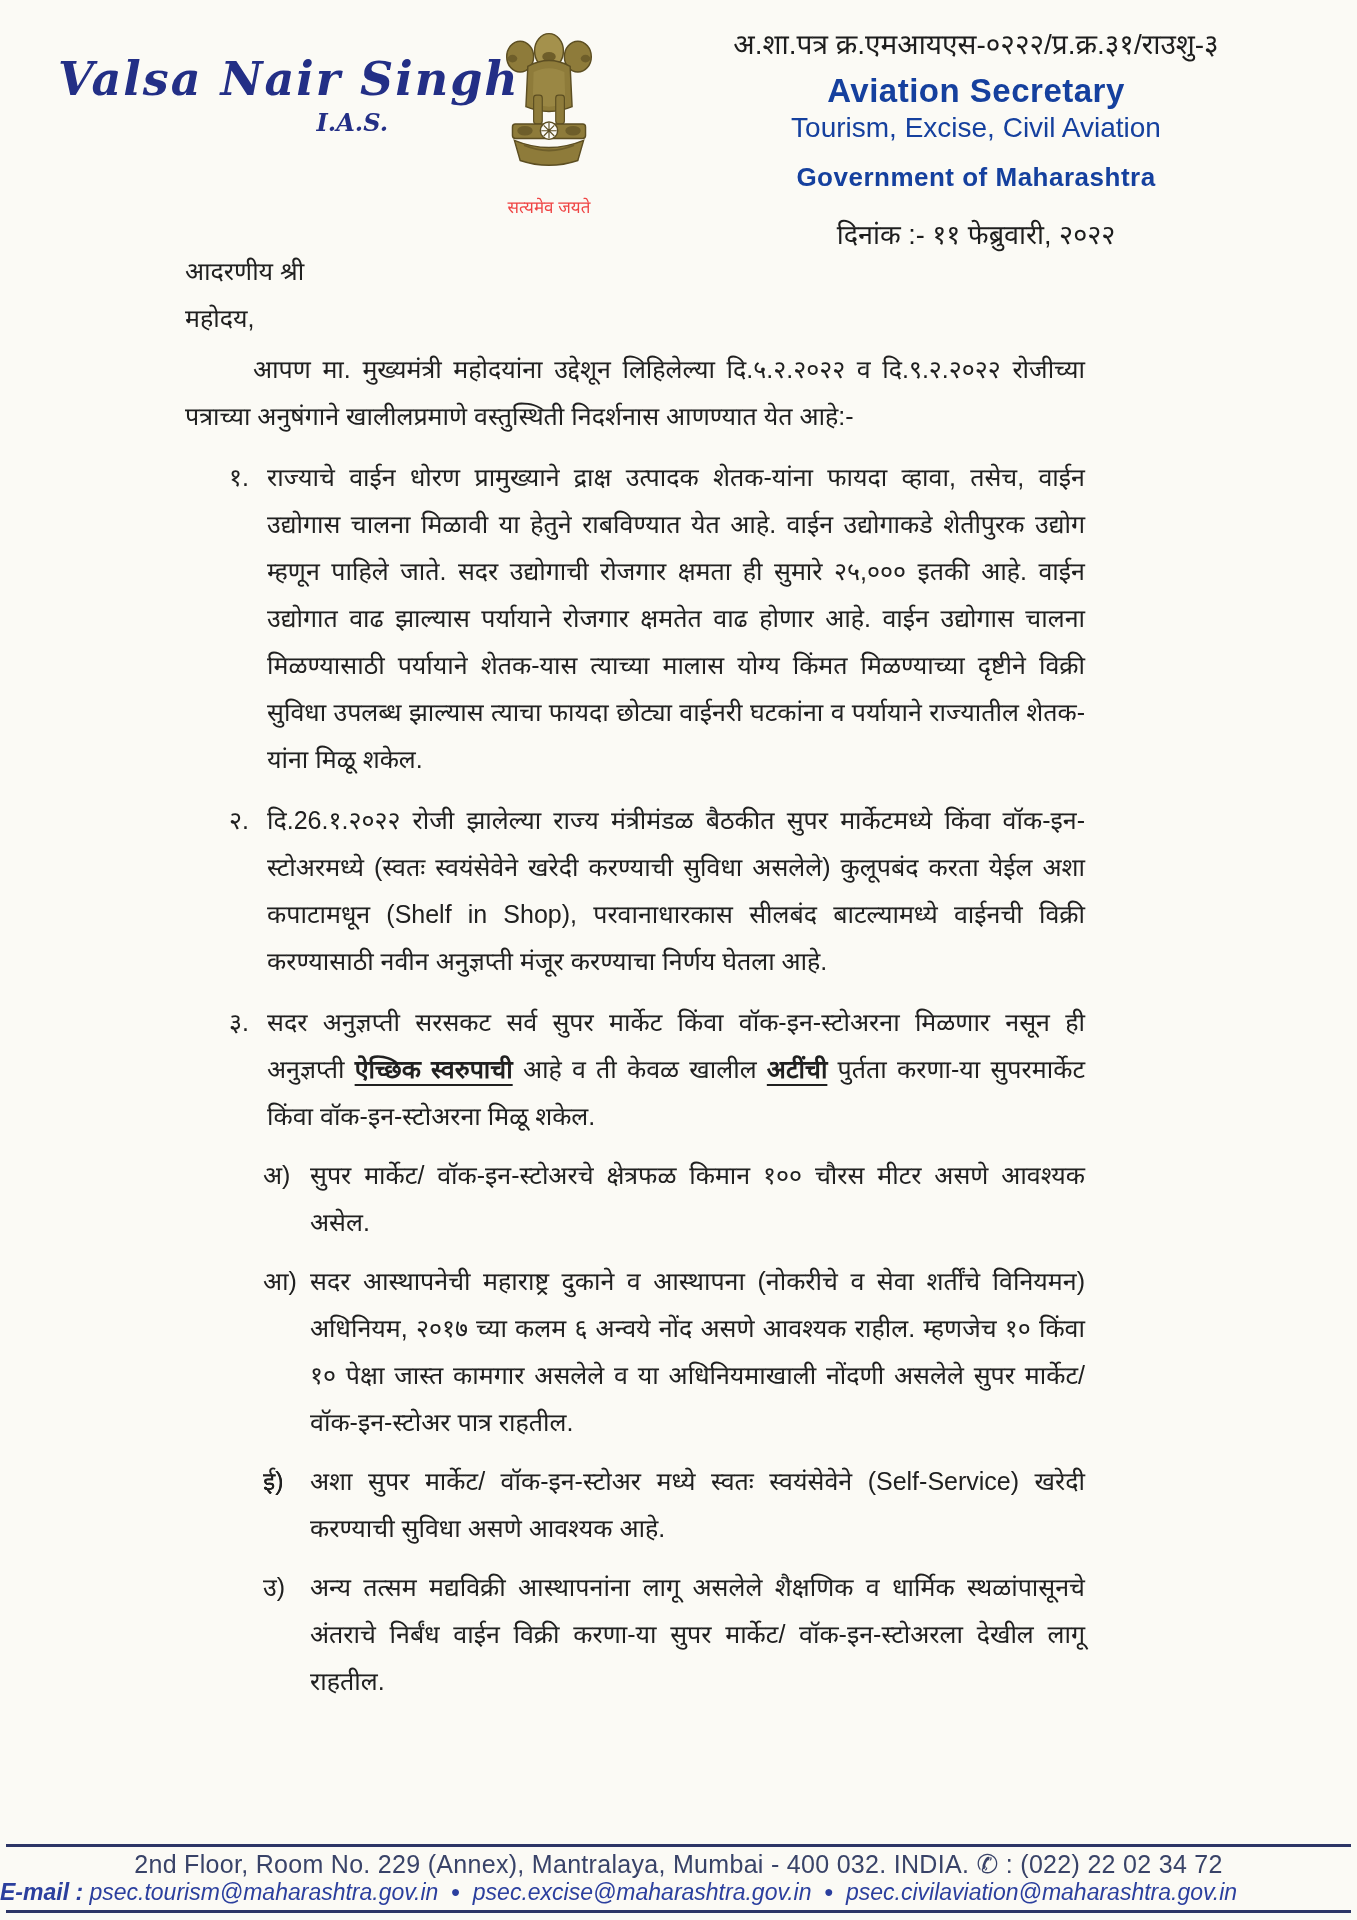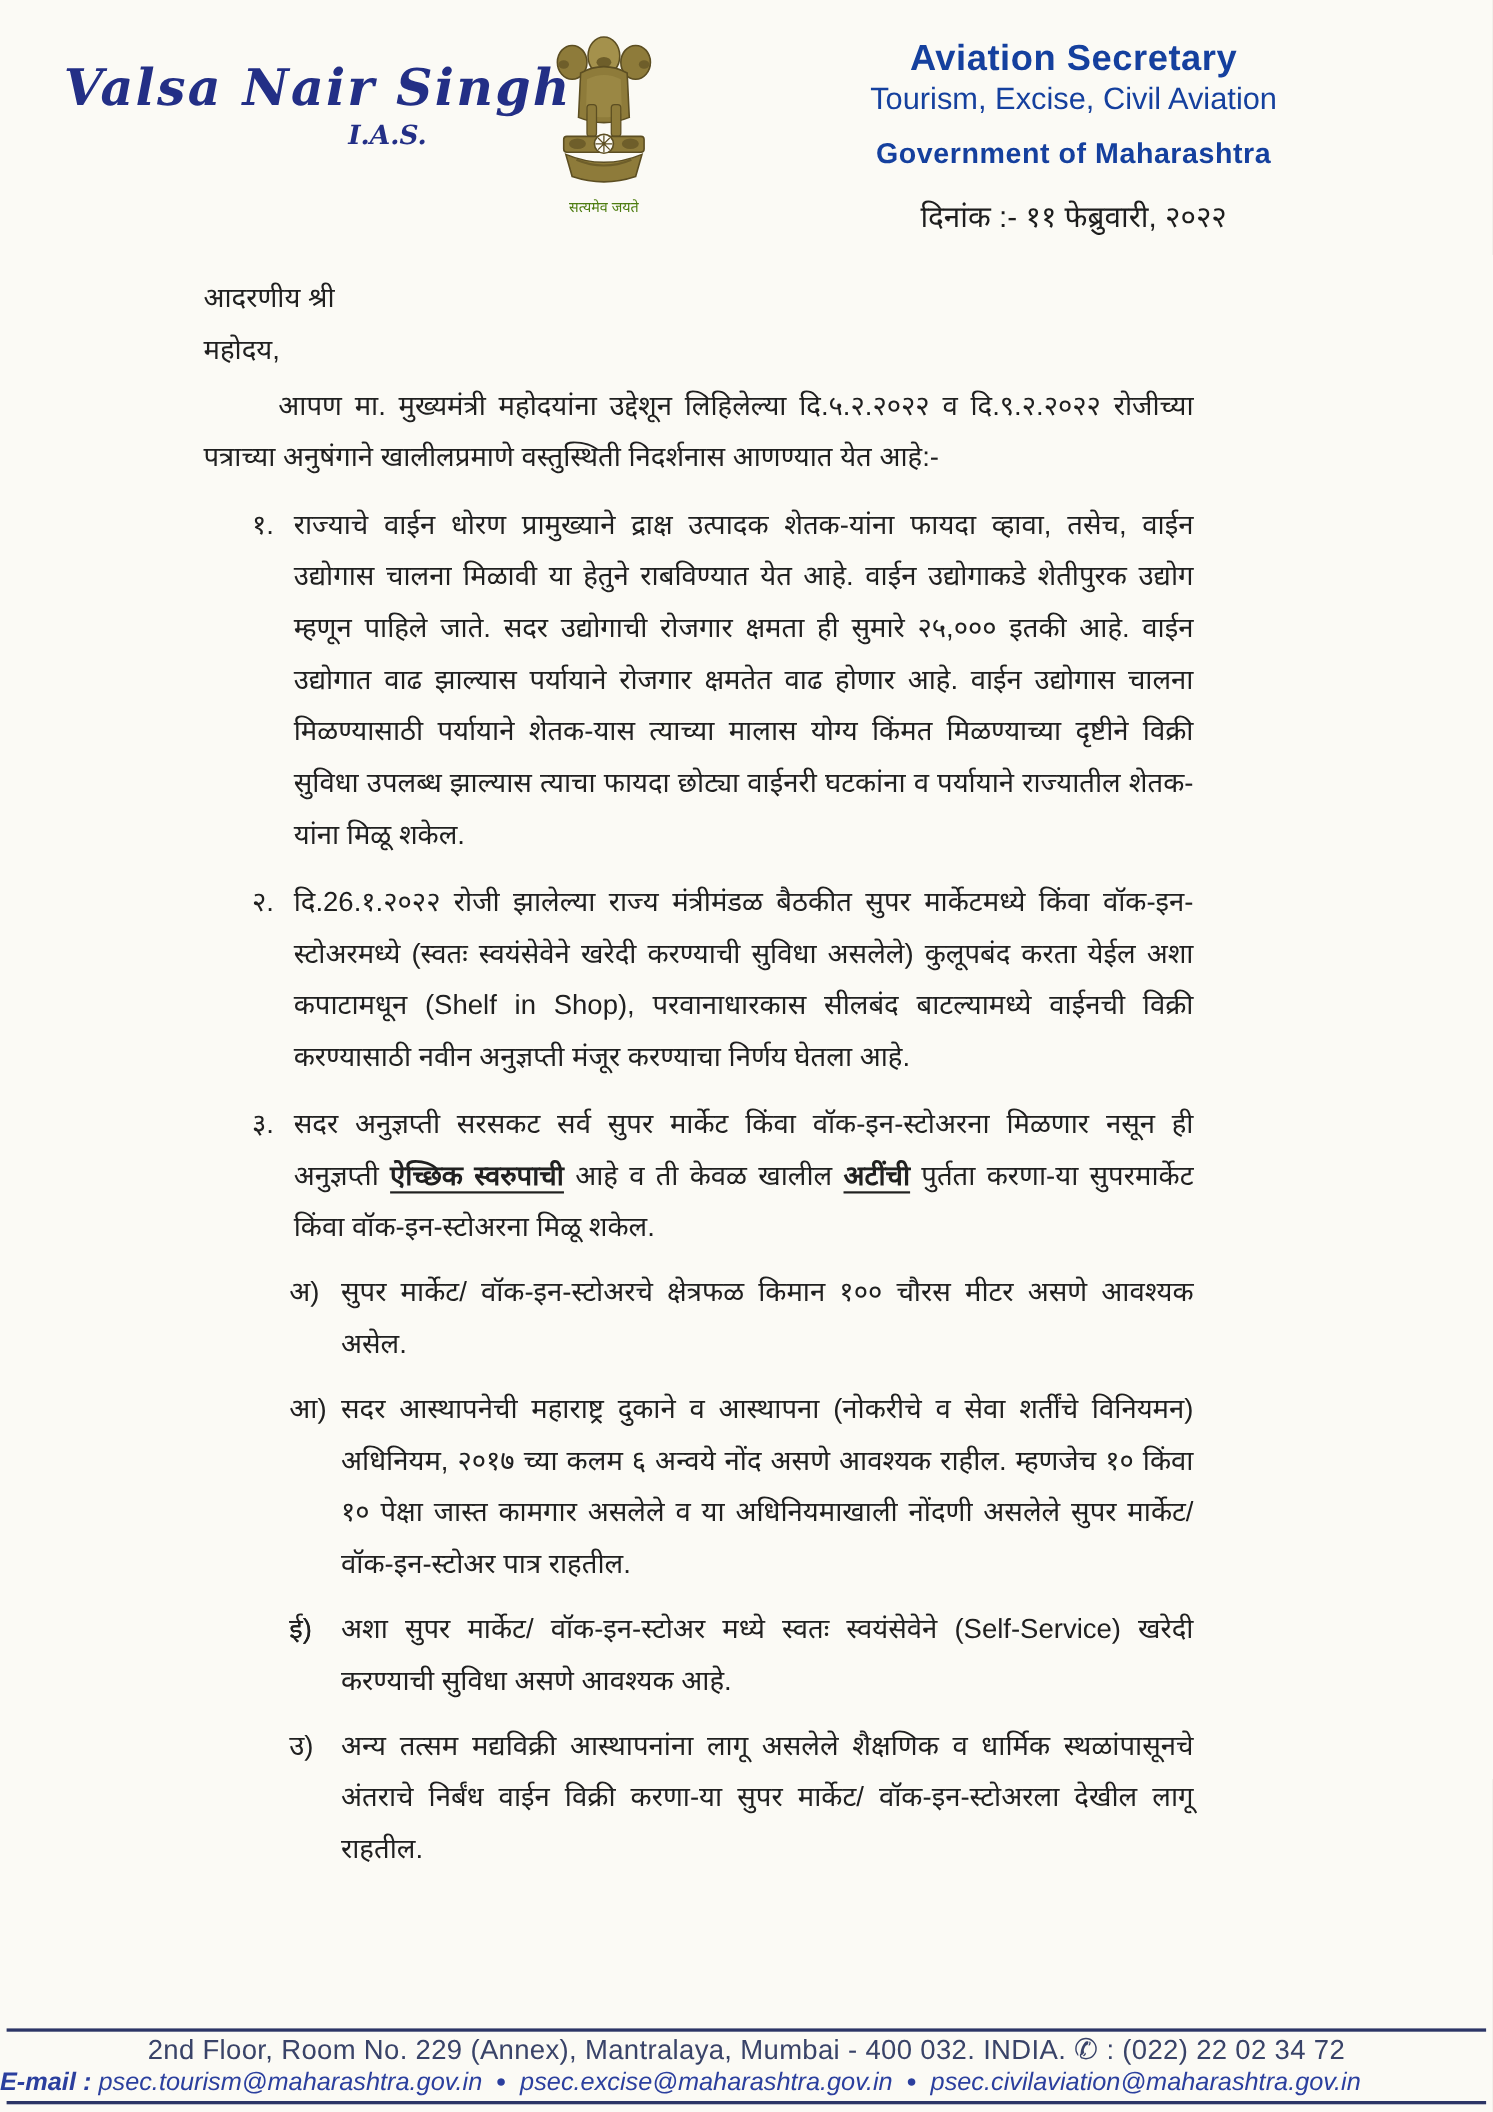--- a/index.html
+++ b/index.html
@@ -21,21 +21,21 @@
     color:#232f86;white-space:nowrap;
   }
   .signatory-title{
     font-family:"DejaVu Serif",serif;
     font-style:italic;font-weight:bold;
     font-size:24px;color:#232f86;
     text-align:right;padding-right:70px;margin-top:2px;
   }
   .emblem-block{position:absolute;left:487px;top:24px;width:124px;text-align:center;}
   .emblem-block svg{display:block;margin:0 auto;}
-  .emblem-caption{font-size:13px;color:#4d7c0f;margin-top:5px;white-space:nowrap;}
+  .emblem-caption{font-size:17px;color:#ef4444;margin-top:21px;white-space:nowrap;}
   .head-right{position:absolute;left:620px;top:24px;width:712px;text-align:center;}
   .ref-line{font-size:28px;color:#1d1d1d;white-space:nowrap;}
   .office-title{font-size:33px;font-weight:bold;color:#15409e;margin-top:10px;letter-spacing:0.5px;}
   .office-depts{font-size:28px;color:#15409e;margin-top:2px;}
   .office-gov{font-size:26px;font-weight:bold;color:#15409e;margin-top:18px;letter-spacing:0.5px;}
   .date-line{font-size:27px;color:#1d1d1d;margin-top:22px;}
   
   .letter{
     position:absolute;left:185px;top:248px;width:900px;
     font-size:25px;line-height:47px;text-align:justify;color:#202020;
@@ -100,20 +100,21 @@
         <ellipse cx="85" cy="111" rx="8" ry="5" fill="#6e5e2a"></ellipse>
 
         <path d="M24 121 Q60 136 96 121 L90 142 Q60 152 30 142 Z" fill="#8e7b3a" stroke="#5c4e22" stroke-width="1.5"></path>
         <path d="M34 126 Q60 137 86 126" stroke="#6e5e2a" stroke-width="2" fill="none"></path>
       </svg>
     </span>
     <div class="emblem-caption">सत्यमेव जयते</div>
   </div>
 
   <div class="head-right">
+    <div class="ref-line">अ.शा.पत्र क्र.एमआयएस-०२२२/प्र.क्र.३१/राउशु-३</div>
     <div class="office-title">Aviation Secretary</div>
     <div class="office-depts">Tourism, Excise, Civil Aviation</div>
     <div class="office-gov">Government of Maharashtra</div>
     <div class="date-line">दिनांक :- ११ फेब्रुवारी, २०२२</div>
   </div>
 
   <div class="letter">
     <div class="salutation">आदरणीय श्री</div>
     <div class="salutation">महोदय,</div>
 

